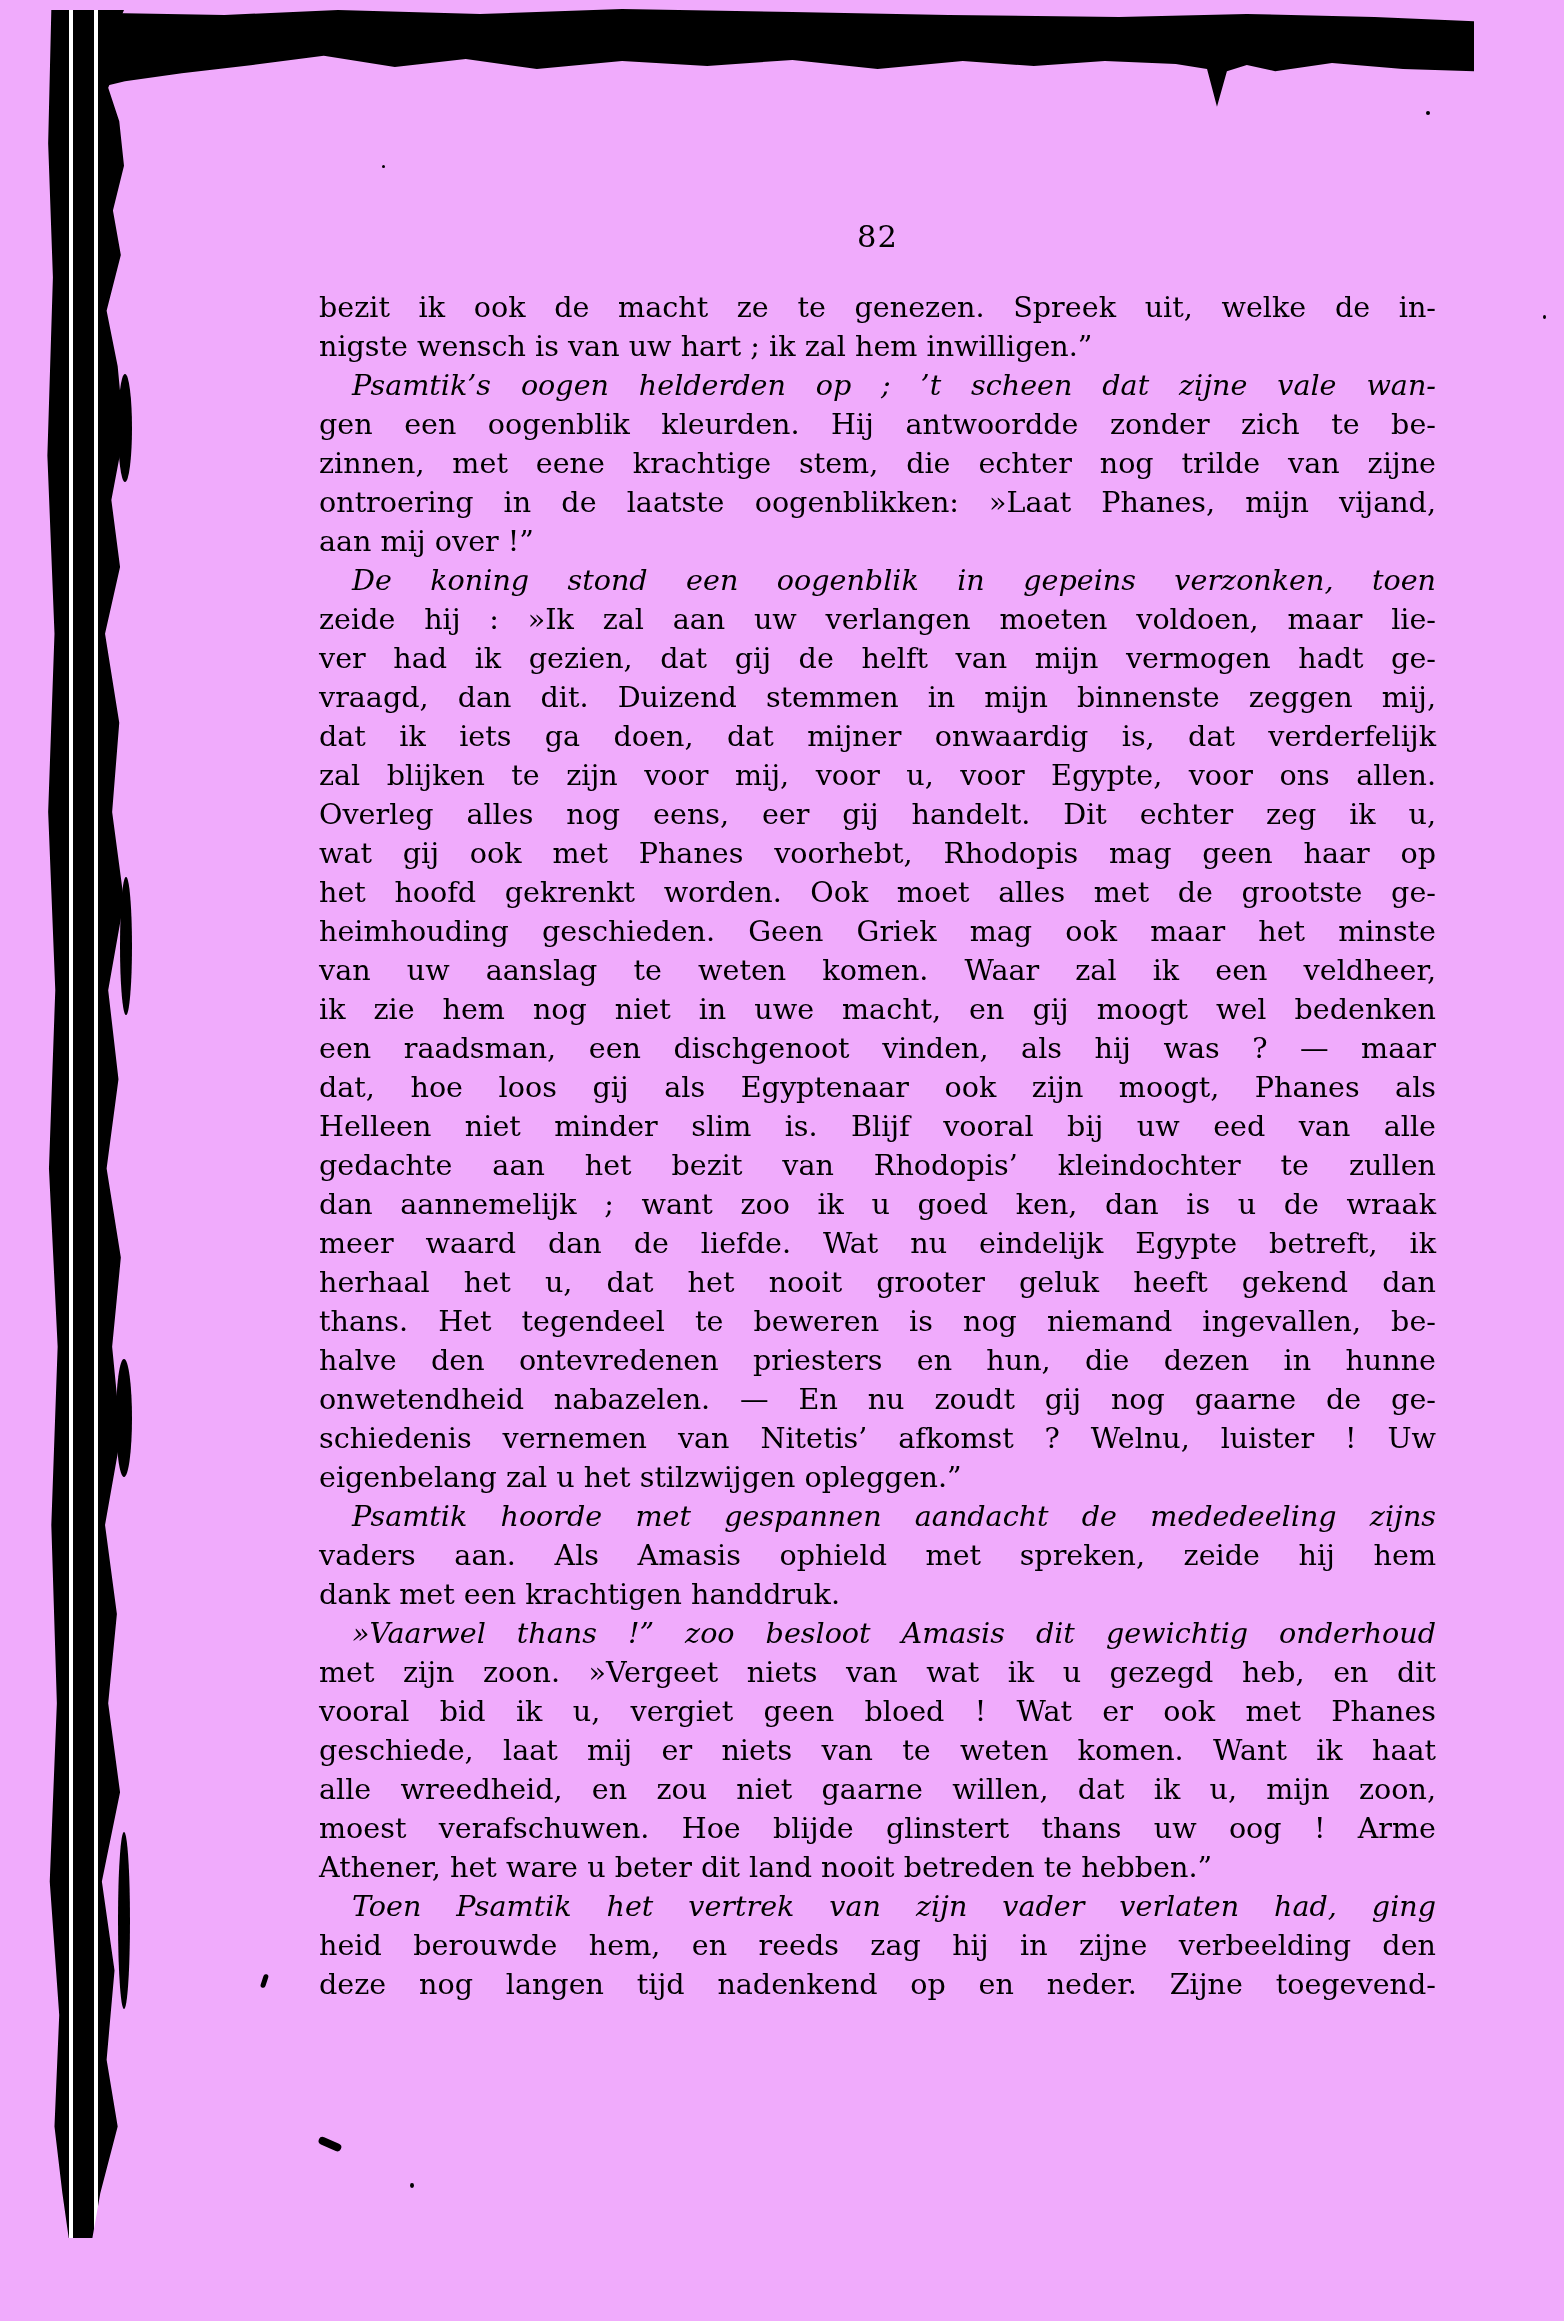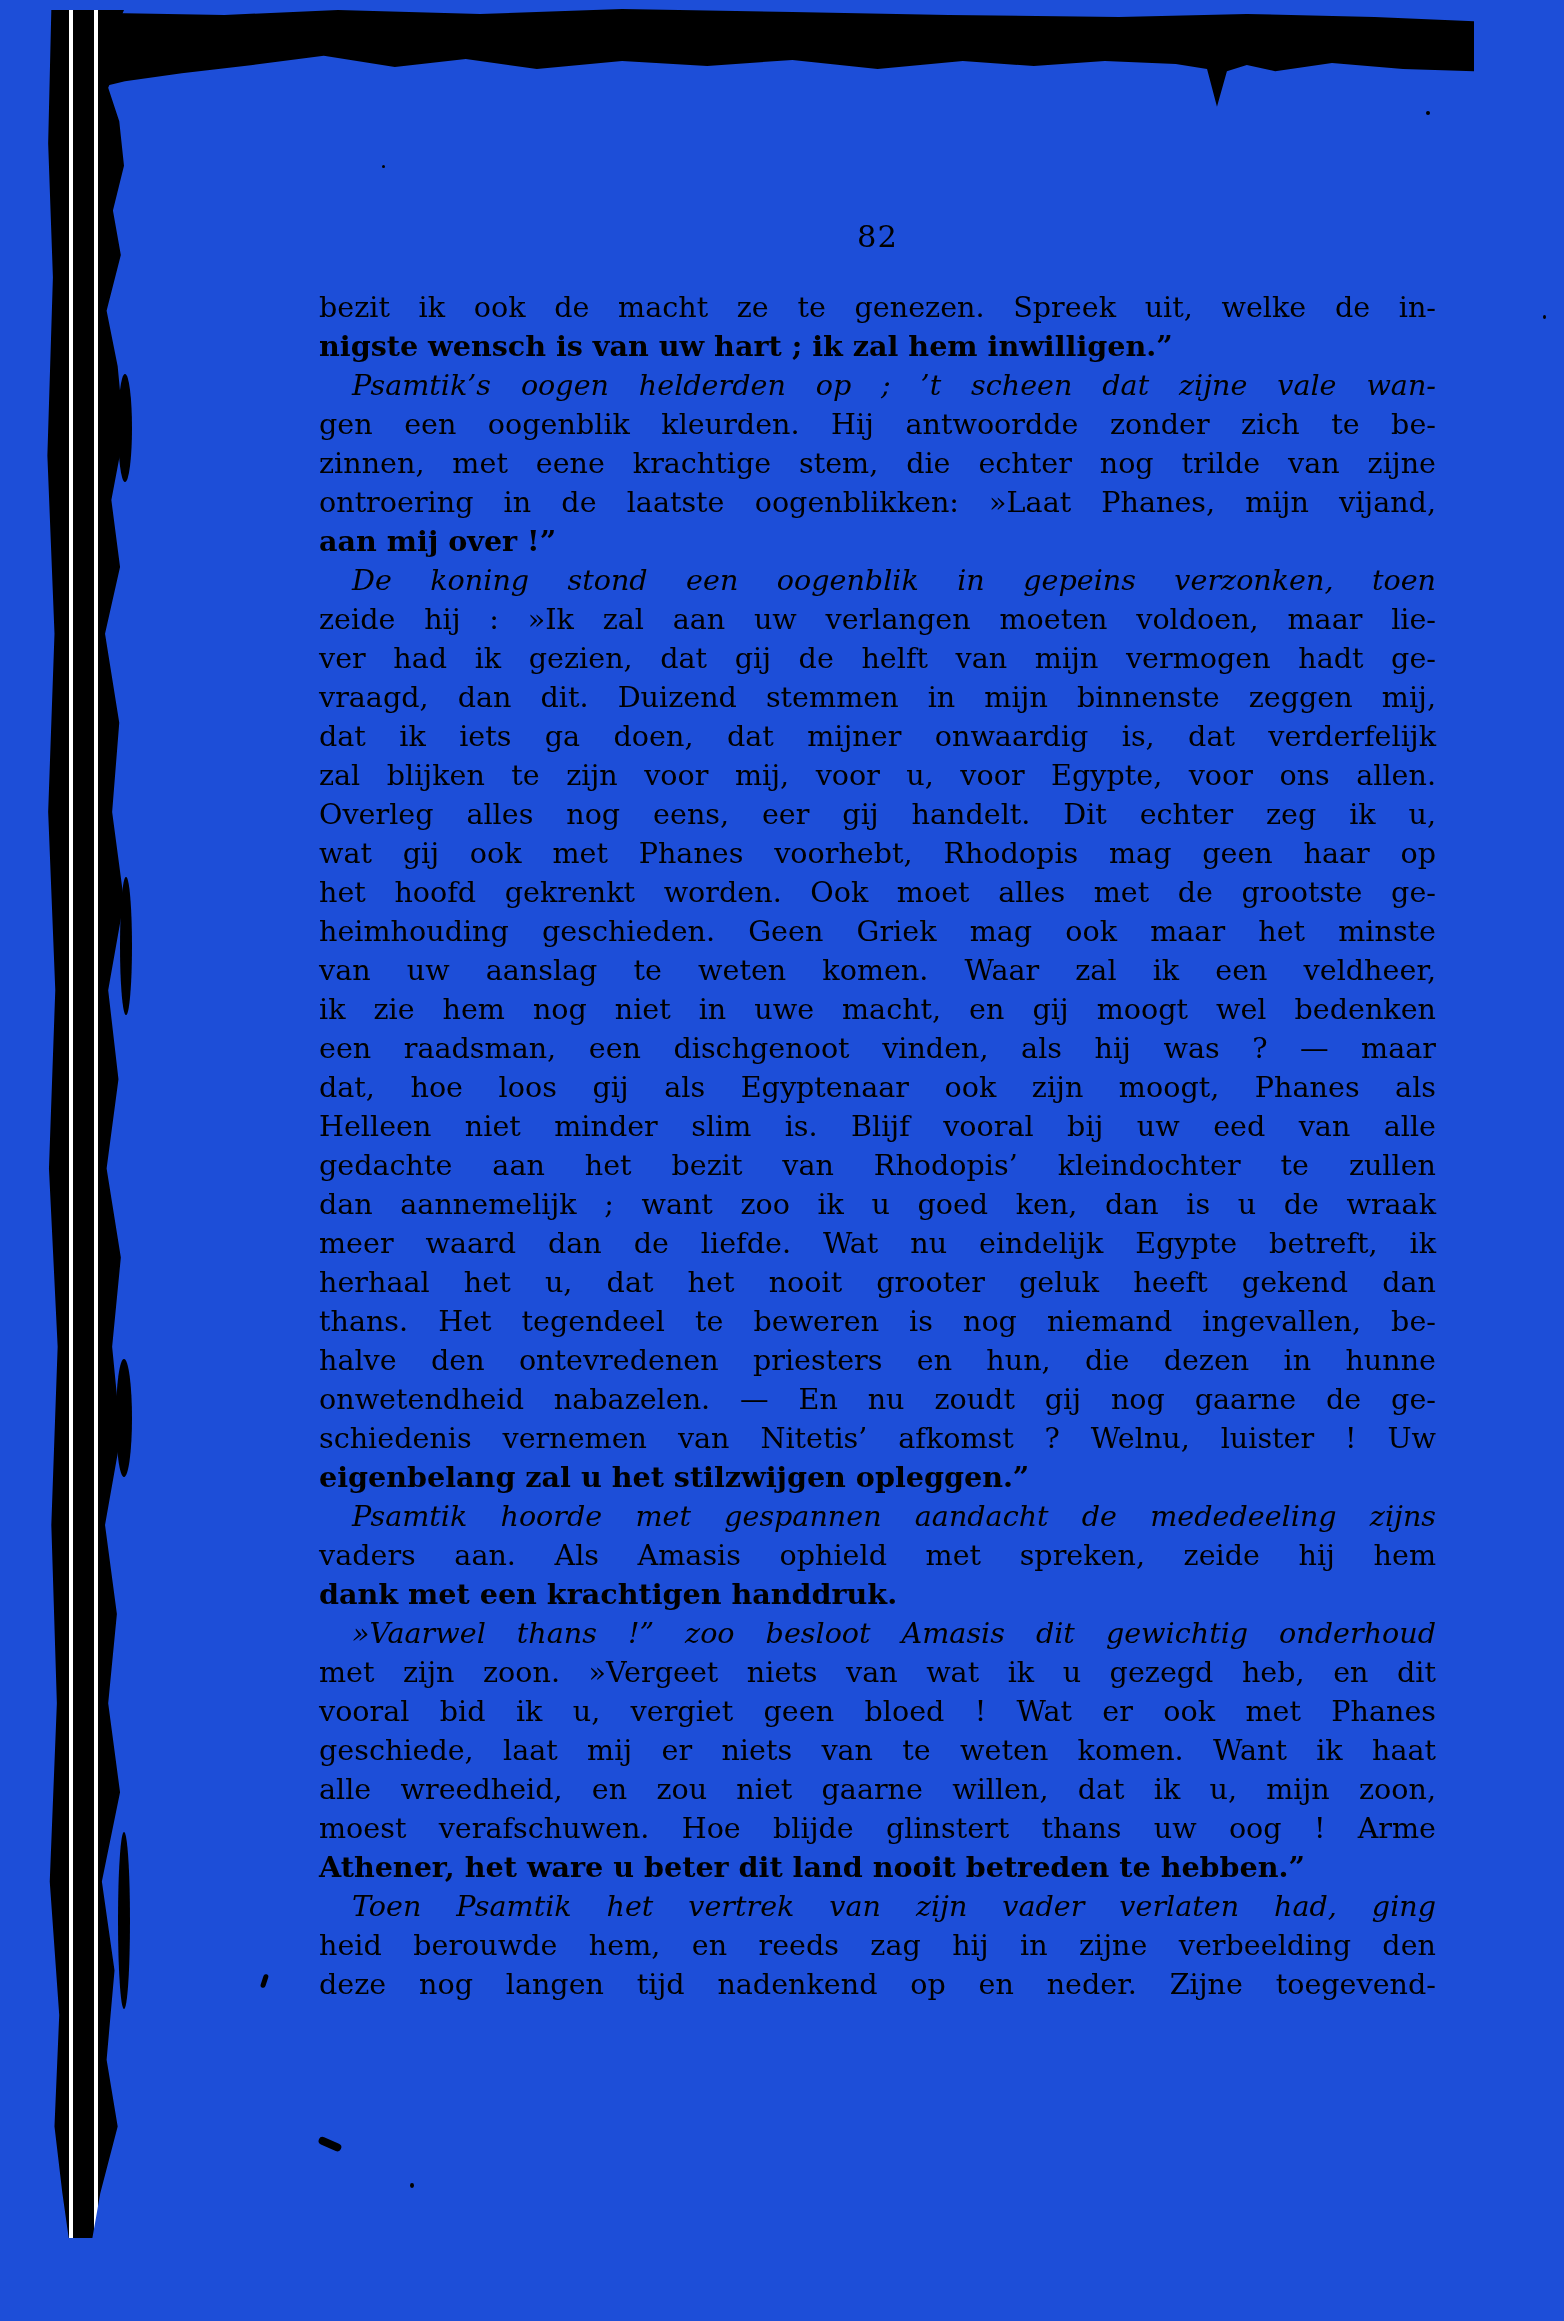--- a/index.html
+++ b/index.html
@@ -3,21 +3,21 @@
 <meta charset="utf-8">
 <style>
   html,body{margin:0;padding:0;}
   body{
     width:1564px;height:2322px;
     background:#ffffff;
     font-family:"DejaVu Serif","Liberation Serif",serif;
     position:relative;
     color:#000;
   }
-  .sheet{position:absolute;inset:0;overflow:hidden;background:#1d4ed8;}
+  .sheet{position:absolute;inset:0;overflow:hidden;background:#f0abfc;}
 
   
   .topbar{
     position:absolute;left:54px;top:7.9px;width:1420px;height:102px;background:#000;
     clip-path:polygon(0% 12%,4% 5%,12% 7%,20% 2%,30% 6%,40% 1%,52% 4%,63% 7%,75% 9%,84% 6%,93% 9%,100% 13%,
       100% 62%,95% 60%,90% 54%,86% 62%,84% 56%,82.6% 62%,81.9% 97%,81.2% 60%,79% 55%,74% 52%,69% 57%,64% 52%,
       58% 60%,52% 51%,46% 57%,40% 52%,34% 60%,29% 50%,24% 58%,19% 47%,14% 56%,9% 64%,5% 72%,2% 82%,0% 96%);
   }
   .leftband{
     position:absolute;left:45px;top:9.9px;width:79px;height:2228px;
@@ -48,21 +48,21 @@
   }
   .textblock{
     position:absolute;left:317px;top:287px;width:1121px;
     font-size:28.6px;
   }
   .textblock p{
     margin:2px;height:37px;line-height:37px;
     text-align:justify;text-align-last:justify;
     white-space:nowrap;
   }
-  .textblock p.end{text-align:left;text-align-last:left;font-weight:bold;}
+  .textblock p.end{text-align:left;text-align-last:left;}
   .textblock p.indent{padding-left:33px;font-style:italic;}
 </style>
 </head>
 <body>
 
 <div class="sheet">
 
   <div class="topbar"></div>
   <div class="leftband"></div>
   <div class="blob blob1"></div>

